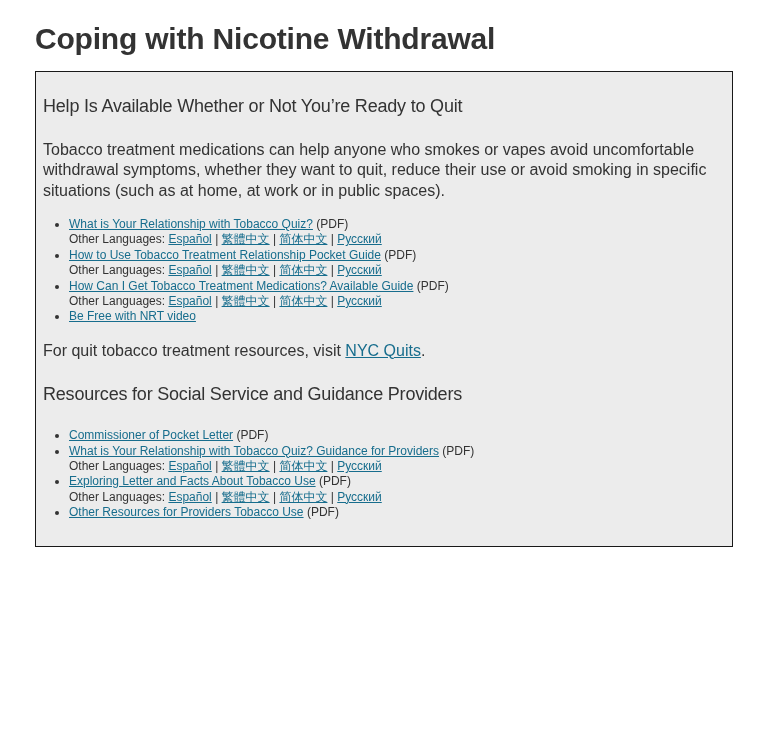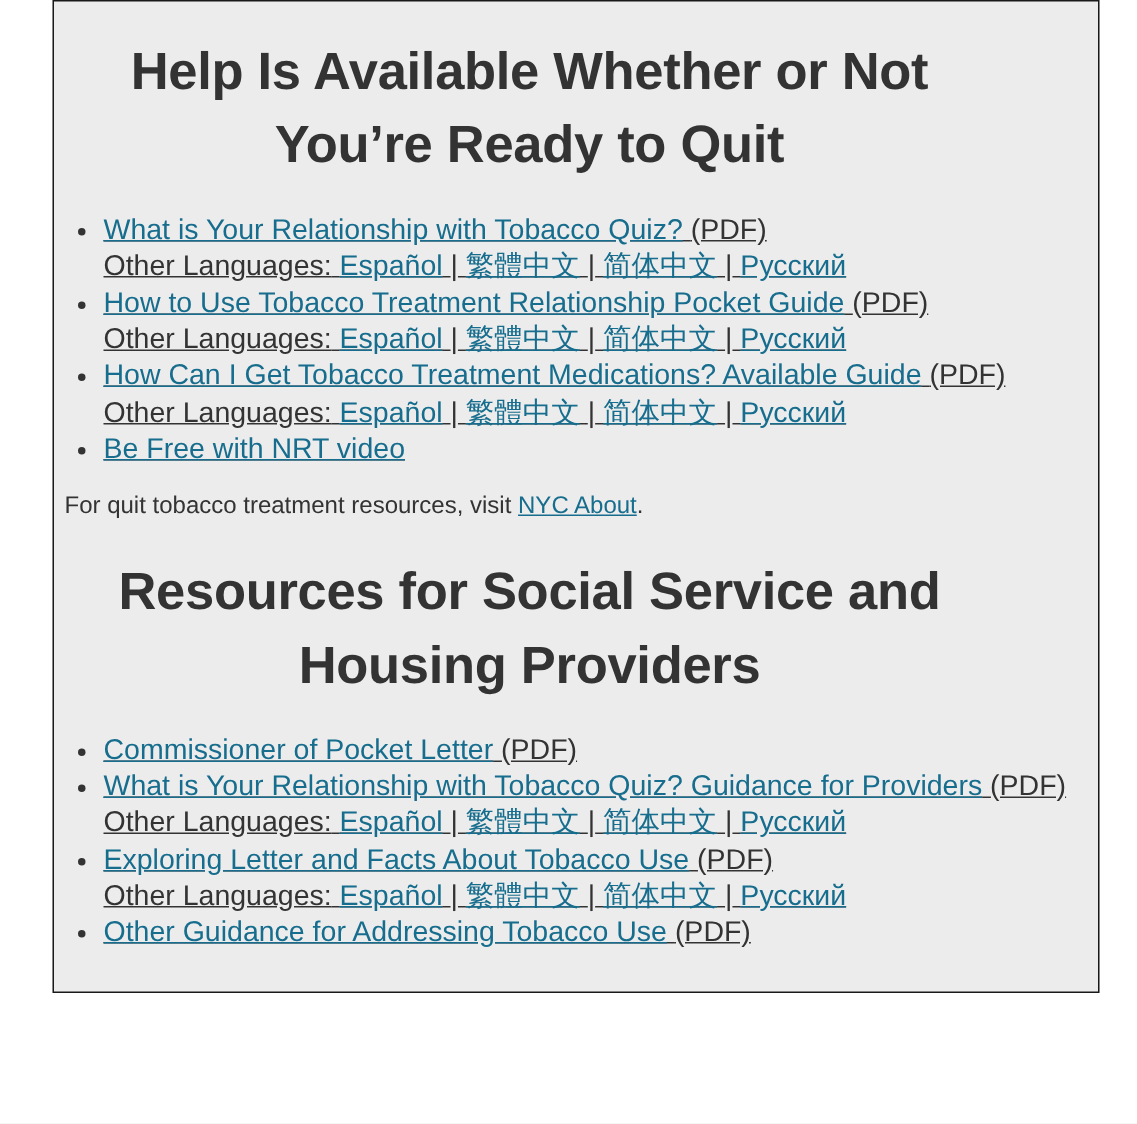--- a/index.html
+++ b/index.html
@@ -28,62 +28,62 @@
     color: var(--text-color);
     letter-spacing: -0.2px;
   }
   .panel {
     background: var(--panel-bg);
     border: 1px solid var(--panel-border);
     padding: 1px 14px 10px 7px;
     margin-bottom: 22px;
   }
   .panel h2 {
-    font-size: 35px;
-    font-weight: bold;
+    font-size: 18px;
+    font-weight: normal;
     line-height: 1.4;
     margin: 21px 0;
     max-width: 620px;
     color: var(--text-color);
     letter-spacing: -0.2px;
-    text-align: center;
   }
   .panel p {
     font-size: 16px;
     line-height: 1.28;
     margin: 16px 0;
   }
   .panel ul {
     margin: 16px 0;
     padding-left: 26px;
   }
   .panel li {
-    font-size: 19px;
+    font-size: 12px;
     line-height: 1.28;
     margin: 0;
-    text-decoration: underline;
   }
   a.link {
     color: var(--link-color);
     text-decoration: underline;
     cursor: pointer;
   }
   .plain { color: var(--text-color); }
   .sep { color: var(--text-color); }
 </style>
 </head>
 <body>
 
 <div class="page">
 
+  <h1 class="page-title">Coping with Nicotine Withdrawal</h1>
 
   <div class="panel">
 
     <h2>Help Is Available Whether or Not You’re Ready to Quit</h2>
 
+    <p>Tobacco treatment medications can help anyone who smokes or vapes avoid uncomfortable withdrawal symptoms, whether they want to quit, reduce their use or avoid smoking in specific situations (such as at home, at work or in public spaces).</p>
 
 
     <ul>
       <li>
         <a class="link" href="#">What is Your Relationship with Tobacco Quiz?</a>
         <span class="plain">(PDF)</span>
         <br>
         <span class="plain">Other Languages:</span>
         <a class="link" href="#">Español</a>
         <span class="sep">|</span>
@@ -119,24 +119,24 @@
         <span class="sep">|</span>
         <a class="link" href="#">Русский</a>
       </li>
       <li>
         <a class="link" href="#">Be Free with NRT video</a>
       </li>
     </ul>
 
     <p>
       <span class="plain">For quit tobacco treatment resources, visit</span>
-      <a class="link" href="#">NYC About</a><span class="plain">.</span>
+      <a class="link" href="#">NYC Quits</a><span class="plain">.</span>
     </p>
 
-    <h2>Resources for Social Service and Housing Providers</h2>
+    <h2>Resources for Social Service and Guidance Providers</h2>
 
     <ul>
       <li>
         <a class="link" href="#">Commissioner of Pocket Letter</a>
         <span class="plain">(PDF)</span>
       </li>
       <li>
         <a class="link" href="#">What is Your Relationship with Tobacco Quiz? Guidance for Providers</a>
         <span class="plain">(PDF)</span>
         <br>
@@ -156,19 +156,19 @@
         <span class="plain">Other Languages:</span>
         <a class="link" href="#">Español</a>
         <span class="sep">|</span>
         <a class="link" href="#">繁體中文</a>
         <span class="sep">|</span>
         <a class="link" href="#">简体中文</a>
         <span class="sep">|</span>
         <a class="link" href="#">Русский</a>
       </li>
       <li>
-        <a class="link" href="#">Other Guidance for Addressing Tobacco Use</a>
+        <a class="link" href="#">Other Resources for Providers Tobacco Use</a>
         <span class="plain">(PDF)</span>
       </li>
     </ul>
 
   </div>
 </div>
 
 </body></html>

